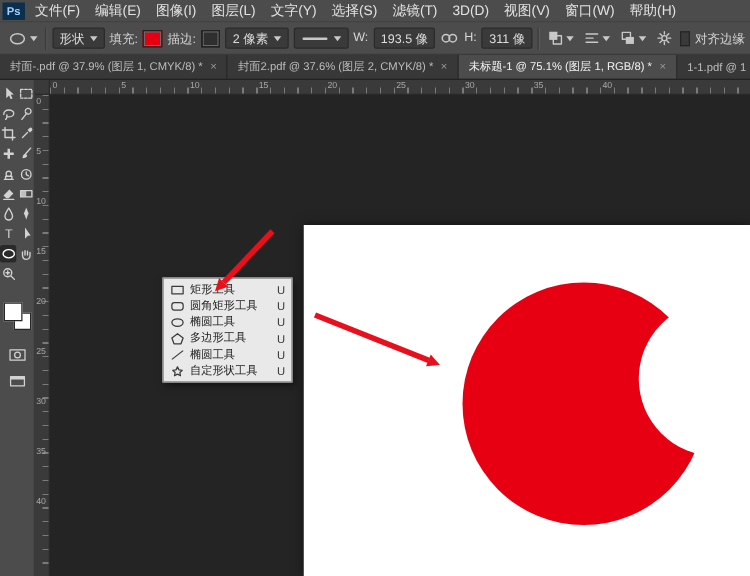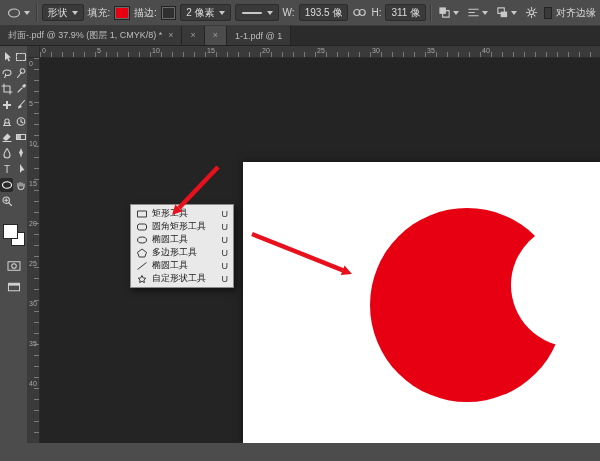--- a/index.html
+++ b/index.html
@@ -73,20 +73,34 @@
   .fly-key{margin-left:auto;color:#333;}
   .fi{stroke:#3a3a3a;fill:none;stroke-width:1;stroke-linejoin:round;}
   
   #annotations{position:absolute;left:0;top:0;z-index:60;pointer-events:none;}
 </style>
 </head>
 <body>
 
 <div id="app">
 
+  <header id="menubar">
+    <div class="logo">Ps</div>
+    <div class="menu-item">文件(F)</div>
+    <div class="menu-item">编辑(E)</div>
+    <div class="menu-item">图像(I)</div>
+    <div class="menu-item">图层(L)</div>
+    <div class="menu-item">文字(Y)</div>
+    <div class="menu-item">选择(S)</div>
+    <div class="menu-item">滤镜(T)</div>
+    <div class="menu-item">3D(D)</div>
+    <div class="menu-item">视图(V)</div>
+    <div class="menu-item">窗口(W)</div>
+    <div class="menu-item">帮助(H)</div>
+  </header>
 
   <div id="optionsbar">
     <div class="iconbtn">
       <svg class="oi" width="16" height="14" viewBox="0 0 16 14">
         <ellipse cx="8" cy="7" rx="5.5" ry="4"></ellipse>
       </svg>
       <span class="caret"></span>
     </div>
     <div class="vsep"></div>
 
@@ -162,23 +176,25 @@
     <span class="checkbox"></span>
     <span class="lbl">对齐边缘</span>
   </div>
 
   <div id="tabbar">
     <div class="tab">
       <span>封面-.pdf @ 37.9% (图层 1, CMYK/8) *</span>
       <span class="tab-close">×</span>
     </div>
     <div class="tab">
+      <span>封面2.pdf @ 37.6% (图层 2, CMYK/8) *</span>
       <span class="tab-close">×</span>
     </div>
     <div class="tab active">
+      <span>未标题-1 @ 75.1% (图层 1, RGB/8) *</span>
       <span class="tab-close">×</span>
     </div>
     <div class="tab">
       <span>1-1.pdf @ 1</span>
 
     </div>
   </div>
 
   <div id="workspace">
 

